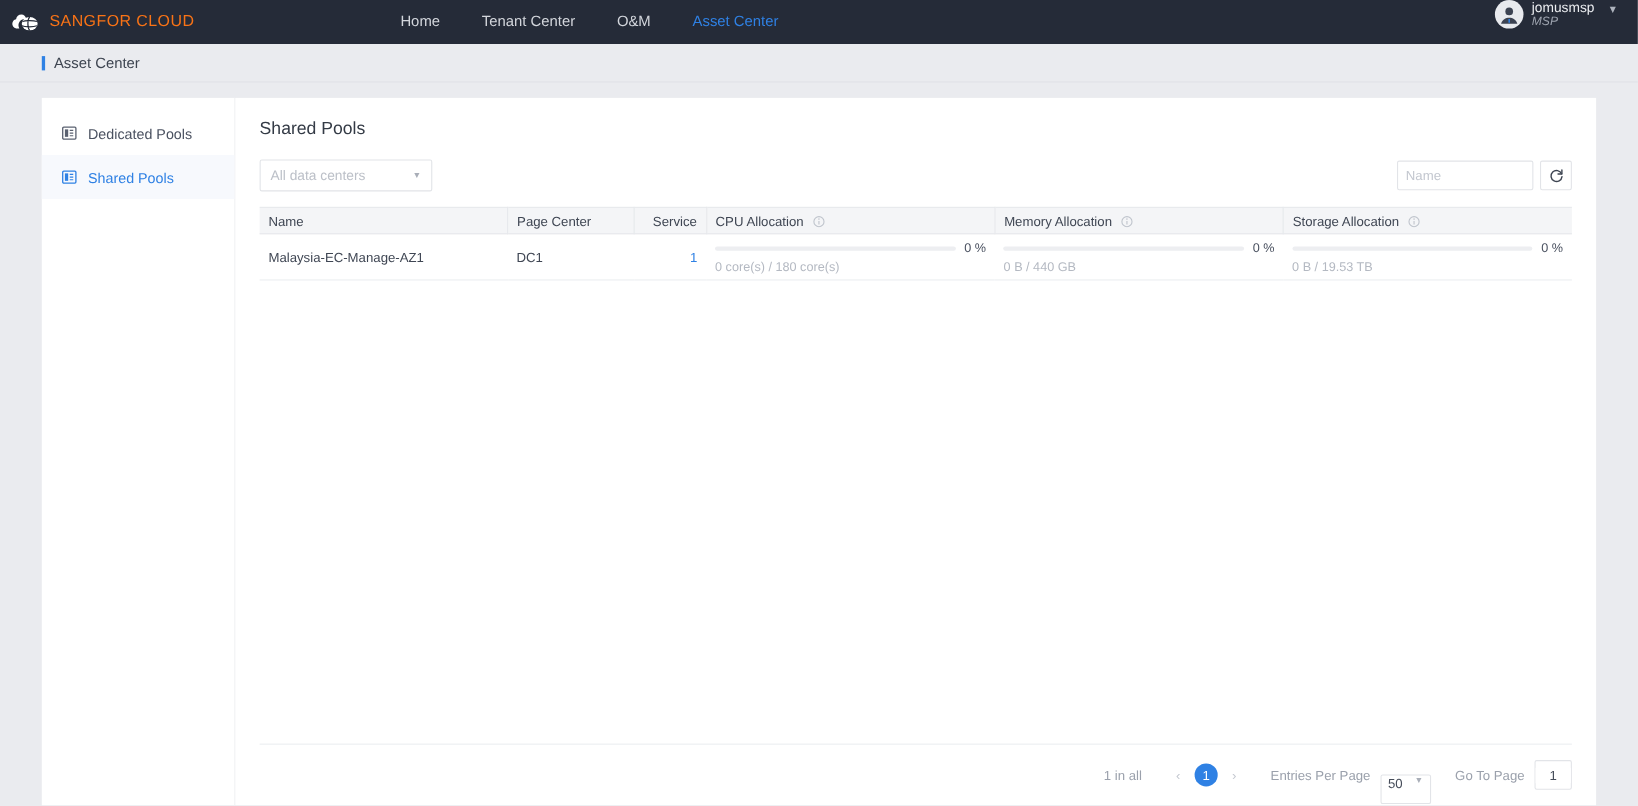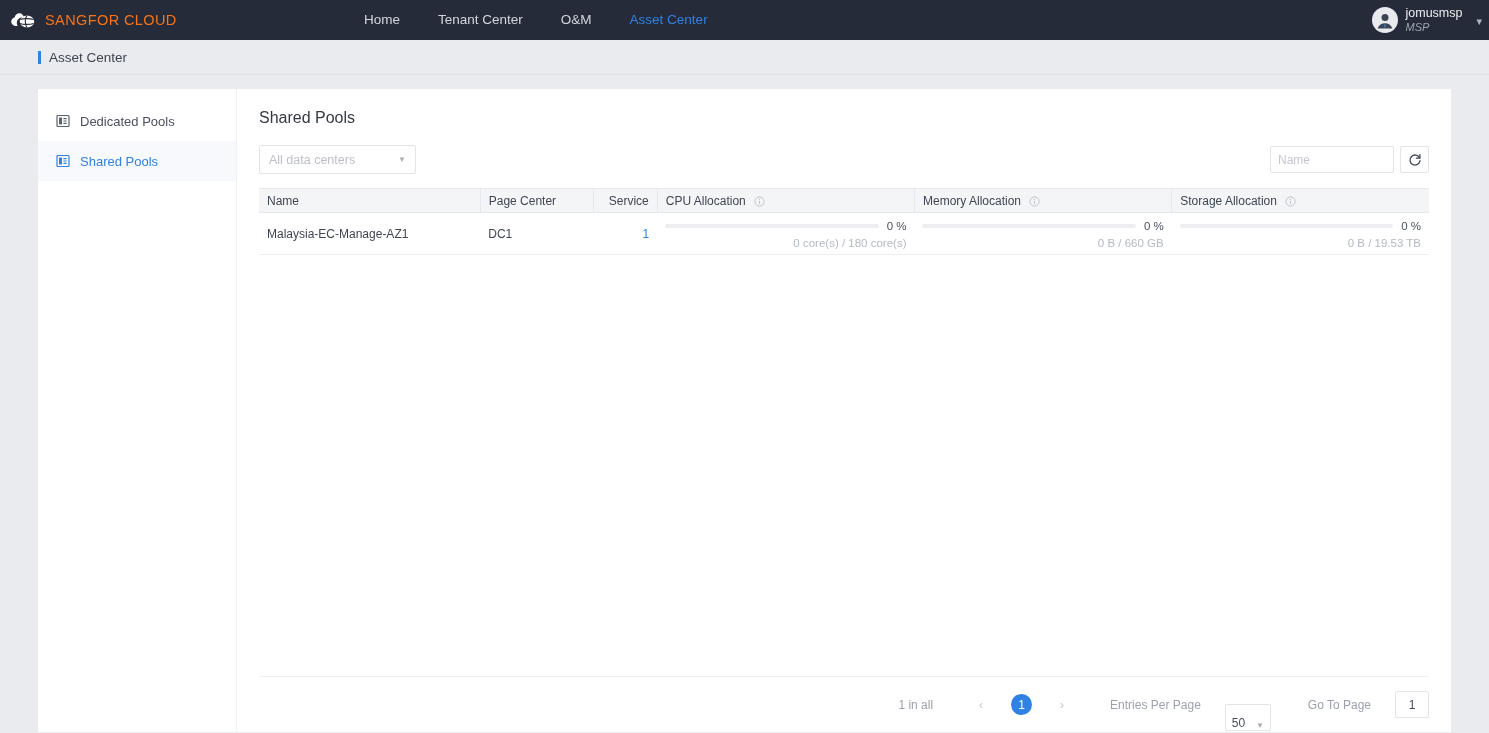--- a/index.html
+++ b/index.html
@@ -30,22 +30,22 @@
     display: flex; align-items: flex-start; gap: 0;
     position: absolute; left: 345px; top: 0; height: 40px;
   }
   .mainnav a {
     color: #d3d6dc; font-size: 13.5px; text-decoration: none;
     padding: 0 19px; line-height: 40px; white-space: nowrap;
   }
   .mainnav a.active { color: #2f81e4; }
 
   .usermenu {
-    position: absolute; right: 7px; top: 0; height: 40px;
-    display: flex; align-items: center; gap: 8px;
+    position: absolute; right: 20px; top: 0; height: 40px;
+    display: flex; align-items: flex-start; gap: 8px;
   }
   .avatar {
     width: 26px; height: 26px; border-radius: 50%;
     background: #e8eaee; display: flex; align-items: center; justify-content: center;
   }
   .user-text { display: flex; flex-direction: column; line-height: 1.15; }
   .user-name { color: #eceef1; font-size: 12.5px; }
   .user-role { color: #9fa5b0; font-size: 11px; font-style: italic; }
   .caret-down {
     color: #aeb4be; font-size: 11px; margin-left: 6px; margin-top: 2px;
@@ -61,21 +61,21 @@
     width: 3px; height: 13px; background: #2f81e4; margin-right: 8px;
   }
   .crumb-text { font-size: 13.5px; color: #3d4450; }
 
   
   .shell {
     display: flex; padding: 14px 38px 0 38px; gap: 0;
     height: calc(733px - 40px - 36px);
   }
   .sidebar {
-    width: 199px; background: #ffffff; flex: none;
+    width: 176px; background: #ffffff; flex: none;
     padding-top: 12px; border-right: 1px solid #f0f1f3;
   }
   .side-item {
     display: flex; align-items: center; gap: 10px;
     height: 40px; padding-left: 18px; cursor: pointer;
     font-size: 13px; color: #4a5160;
   }
   .side-item.active { background: #f7f9fd; color: #2f81e4; }
   .side-icon { width: 14px; height: 14px; display: block; flex: none; }
 
@@ -143,44 +143,44 @@
   td.num { text-align: right; }
   .tenant-link { color: #2f81e4; cursor: pointer; }
 
   .alloc { display: flex; align-items: center; gap: 8px; padding-top: 2px; }
   .bar {
     flex: 1; height: 4px; background: #edeef1; border-radius: 2px;
     position: relative; overflow: hidden;
   }
   .bar > i { display: block; height: 100%; background: #2f81e4; }
   .pct { font-size: 11.5px; color: #4a5160; white-space: nowrap; }
-  .sub { font-size: 11.5px; color: #b4b9c2; margin-top: 5px; text-align: right; }
+  .sub { font-size: 11.5px; color: #b4b9c2; margin-top: 5px; }
 
   
   .pager {
     margin-top: auto;
     border-top: 1px solid #eceef1;
     margin-left: 22px; margin-right: 22px;
     height: 56px;
     display: flex; align-items: center; justify-content: flex-end;
-    gap: 15px; font-size: 12px; color: #9ba1ac;
+    gap: 0; font-size: 12px; color: #9ba1ac;
   }
   .total { margin-right: 22px; }
   .arrow-btn {
     width: 22px; text-align: center; color: #c3c7cf; cursor: pointer; font-size: 12px;
   }
   .pg-num {
     width: 21px; height: 21px; border-radius: 50%; background: #2f81e4; color: #fff;
     display: flex; align-items: center; justify-content: center; font-size: 12px;
     margin: 0 4px; cursor: pointer;
   }
   .epp-label { margin-left: 22px; margin-right: 9px; }
   .epp-select {
     width: 46px; height: 27px; border: 1px solid #e2e4e8; border-radius: 2px;
-    display: flex; align-items: flex-end; justify-content: space-between;
+    display: flex; align-items: flex-start; justify-content: space-between;
     padding: 0 6px; cursor: pointer; background: #fff; margin-top: 25px;
   }
   .epp-select .v { font-size: 12px; color: #464d5a; }
   .epp-select .a { font-size: 8px; color: #a9aeb8; }
   .goto-label { margin-left: 22px; margin-right: 9px; }
   .goto-input {
     width: 34px; height: 27px; border: 1px solid #e2e4e8; border-radius: 2px;
     display: flex; align-items: center; justify-content: center;
     font-size: 12px; color: #464d5a; background: #fff;
   }
@@ -337,21 +337,21 @@
               </div>
               <div class="sub">0 core(s) / 180 core(s)</div>
             </td>
             <td>
               <div class="alloc">
                 <span class="bar">
                     <i style="width:0%"></i>
                   </span>
                 <span class="pct">0 %</span>
               </div>
-              <div class="sub">0 B / 660 GB</div>
+              <div class="sub">0 B / 440 GB</div>
             </td>
             <td>
               <div class="alloc">
                 <span class="bar">
                     <i style="width:0%"></i>
                   </span>
                 <span class="pct">0 %</span>
               </div>
               <div class="sub">0 B / 19.53 TB</div>
             </td>

